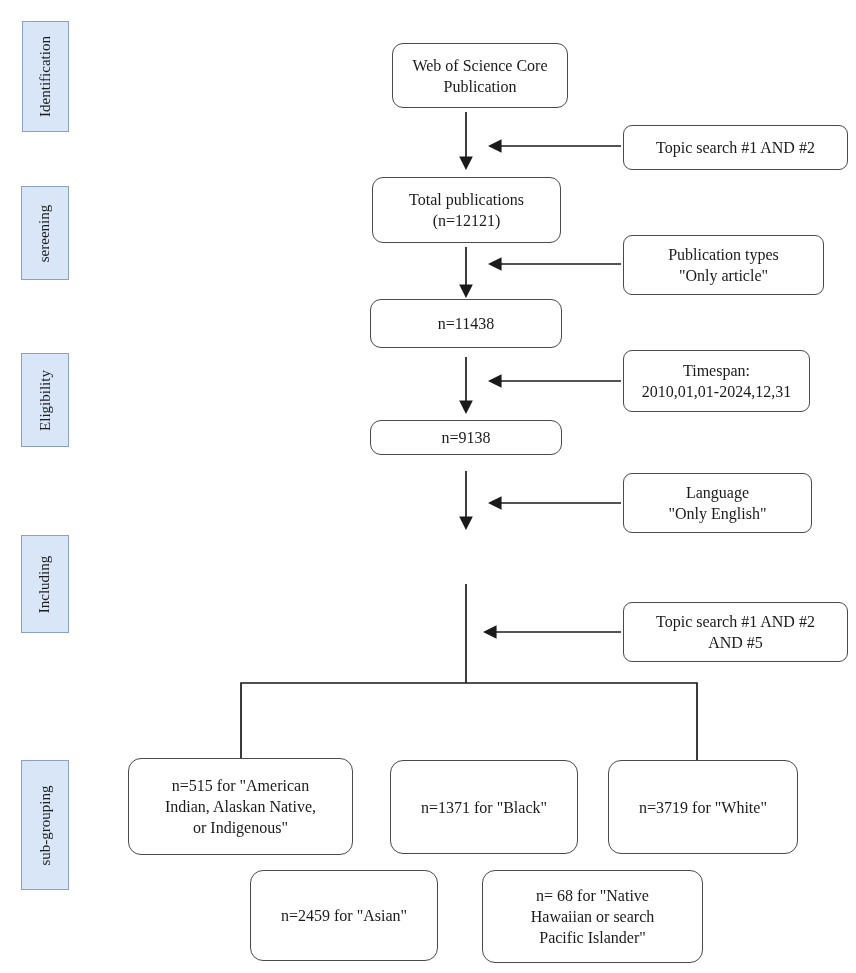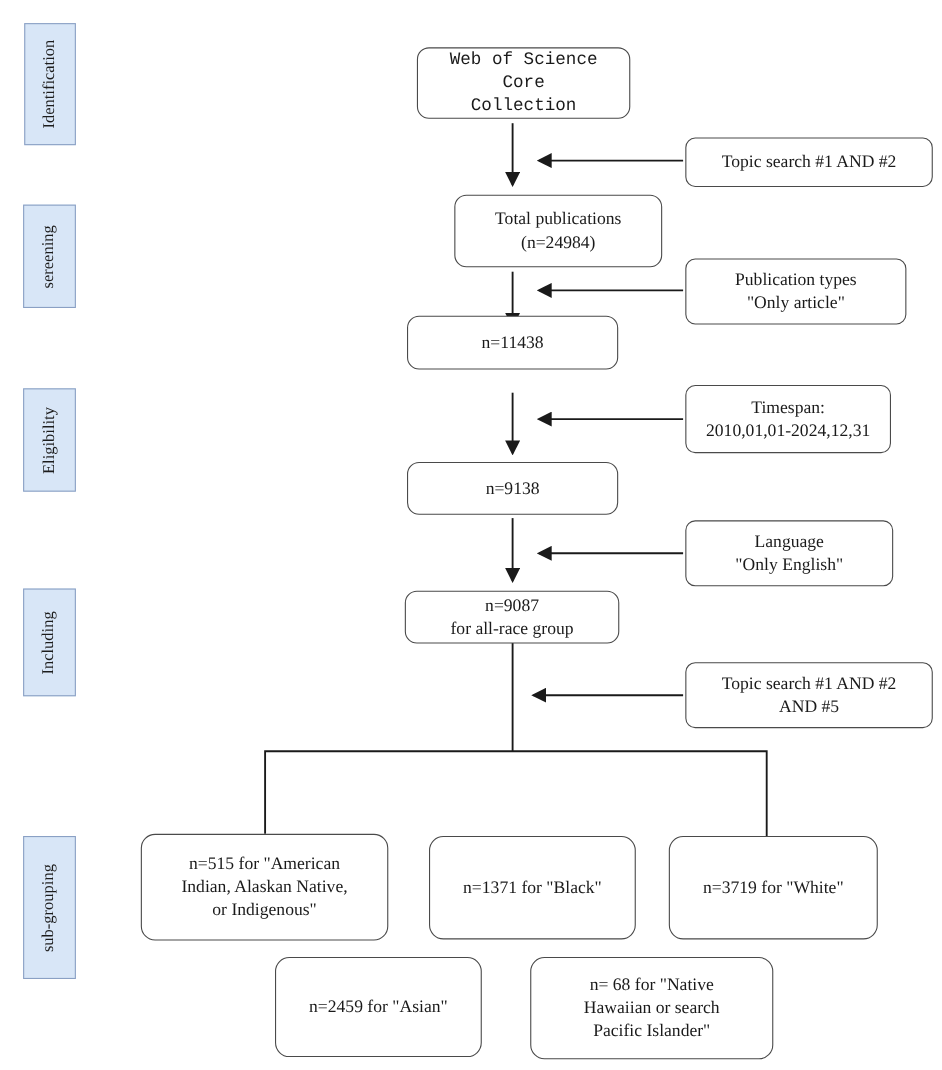--- a/index.html
+++ b/index.html
@@ -88,37 +88,33 @@
   <div class="stage" style="left:21px; top:353px; width:48px; height:94px;">
     <span class="vtext">Eligibility</span>
   </div>
   <div class="stage" style="left:21px; top:535px; width:48px; height:98px;">
     <span class="vtext">Including</span>
   </div>
   <div class="stage" style="left:21px; top:760px; width:48px; height:130px;">
     <span class="vtext">sub-grouping</span>
   </div>
 
-  <div class="fbox" style="left:379px; top:43px; width:194px; height:65px;font-family:Liberation Mono, monospace;">
+  <div class="fbox" style="left:392px; top:43px; width:176px; height:65px;">
     <span class="ln">Web of Science Core</span>
-    <span class="ln">Collection</span>
+    <span class="ln">Publication</span>
   </div>
-  <div class="fbox" style="left:372px; top:177px; width:189px; height:66px;margin-left:41px;">
+  <div class="fbox" style="left:372px; top:177px; width:189px; height:66px;">
     <span class="ln">Total publications</span>
-    <span class="ln">(n=24984)</span>
+    <span class="ln">(n=12121)</span>
   </div>
-  <div class="fbox" style="left:370px; top:287px; width:192px; height:49px;">
+  <div class="fbox" style="left:370px; top:299px; width:192px; height:49px;">
     <span class="ln">n=11438</span>
   </div>
-  <div class="fbox" style="left:370px; top:420px; width:192px; height:48px;">
+  <div class="fbox" style="left:370px; top:420px; width:192px; height:35px;">
     <span class="ln">n=9138</span>
-  </div>
-  <div class="fbox" style="left:368px; top:537px; width:195px; height:48px;">
-    <span class="ln">n=9087</span>
-    <span class="ln">for all-race group</span>
   </div>
 
   <div class="fbox" style="left:623px; top:125px; width:225px; height:45px; border-radius:9px;">
     <span class="ln">Topic search #1 AND #2</span>
   </div>
   <div class="fbox" style="left:623px; top:235px; width:201px; height:60px; border-radius:9px;">
     <span class="ln">Publication types</span>
     <span class="ln">"Only article"</span>
   </div>
   <div class="fbox" style="left:623px; top:350px; width:187px; height:62px; border-radius:9px;">

